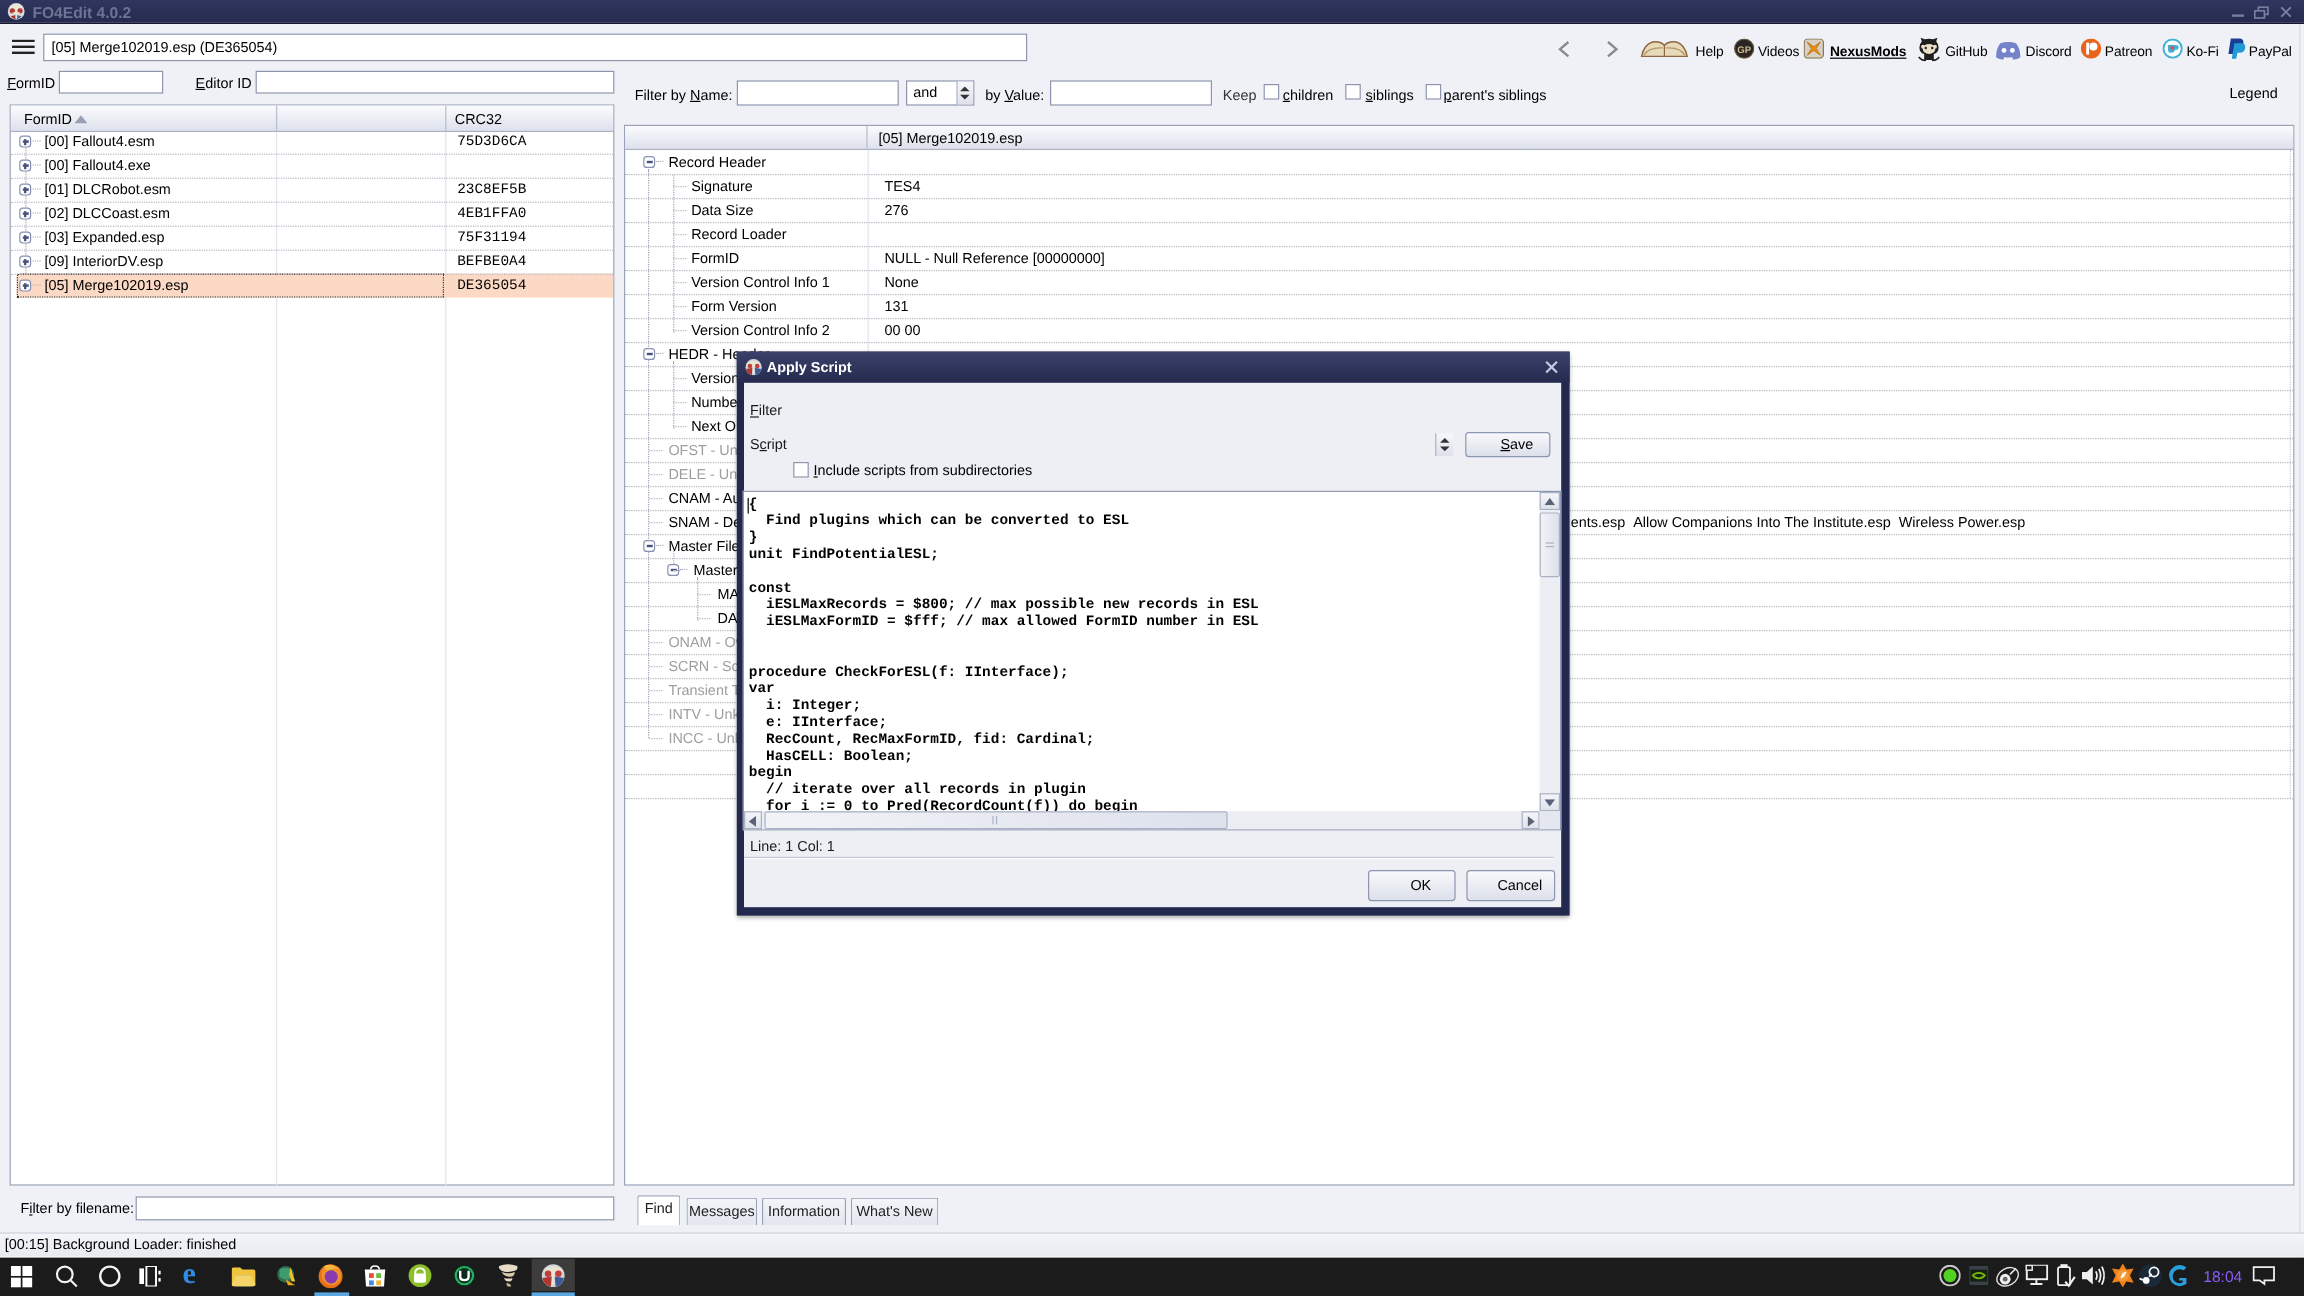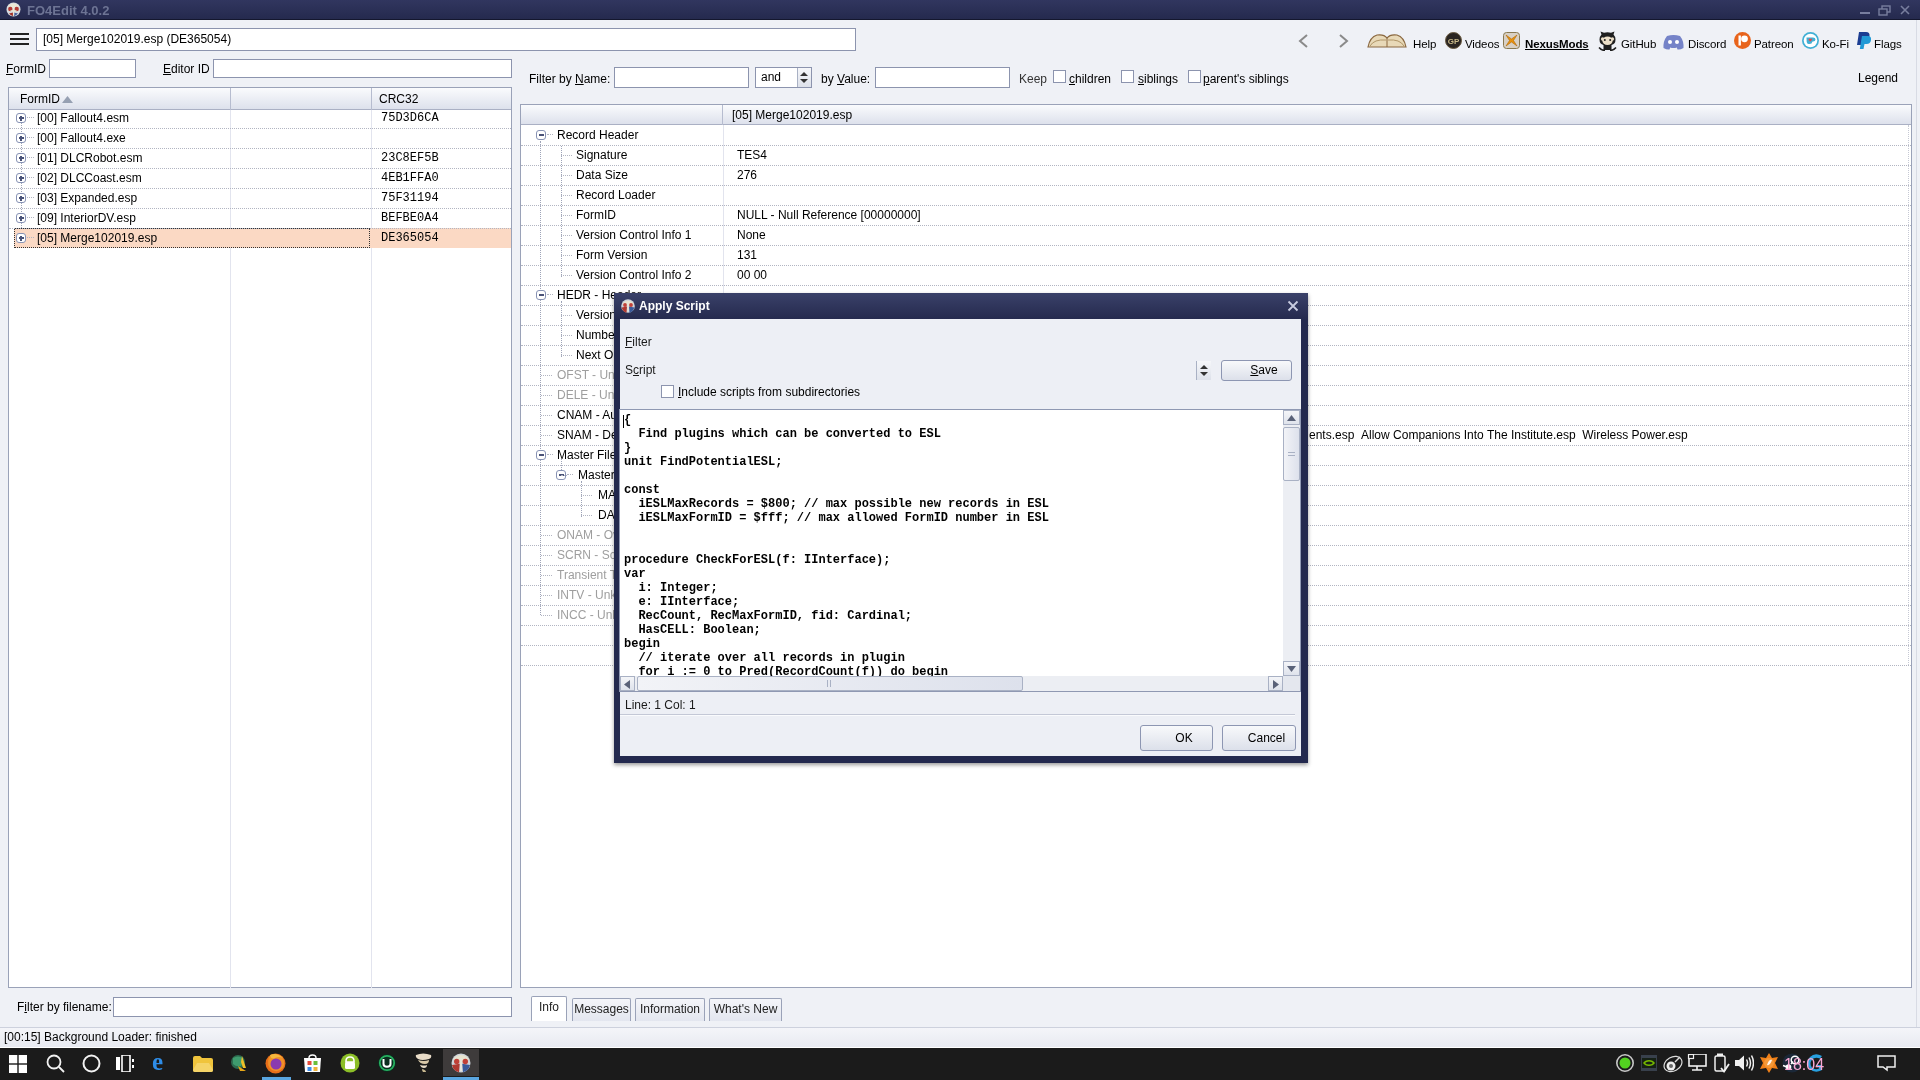--- a/index.html
+++ b/index.html
@@ -110,21 +110,21 @@
     <circle cx="8.5" cy="8.5" r="8.5" fill="#42b0d5"></circle>
     <circle cx="8.5" cy="8.5" r="6.8" fill="#fff"></circle>
     <path d="M4.5 5.5 L11 5.5 Q13.5 5.5 13.5 7.5 Q13.5 9.5 11 9.5 L10.5 9.5 Q10 12 7.5 12 L6.5 12 Q5 12 4.7 10 Z" fill="#42b0d5"></path>
     <path d="M6.5 7 Q7.5 6 8.3 7 Q9.1 6 10 7 Q10.3 8.2 8.3 9.6 Q6.3 8.2 6.5 7 Z" fill="#e84848"></path>
   </svg>
 <div class="lbl lk" style="left:1822px;top:38px">Ko-Fi</div>
 <svg class="abs" style="left:1856px;top:31px" width="16" height="19">
     <path d="M3 1 L10 1 Q14 1 13.5 5 Q13 9 8.5 9 L6 9 L5 14 L1 14 Z" fill="#1b3d92"></path>
     <path d="M6 5 L12 5 Q15.5 5 15 9 Q14.5 13 10.5 13 L8.5 13 L7.5 18 L3.8 18 Z" fill="#2199d6"></path>
   </svg>
-<div class="lbl lk" style="left:1874px;top:38px">Flags</div>
+<div class="lbl lk" style="left:1874px;top:38px">PayPal</div>
 
 <div class="lbl" style="left:6px;top:62px"><u>F</u>ormID</div>
 <div class="input" style="left:49px;top:59px;width:87px;height:19px"></div>
 <div class="lbl" style="left:163px;top:62px"><u>E</u>ditor ID</div>
 <div class="input" style="left:213px;top:59px;width:299px;height:19px"></div>
 
 <div id="lefttree">
   <div class="abs hdr" style="left:0;top:0;width:502px;height:22px"></div>
   <div class="abs" style="left:1px;top:0;width:221px;height:22px;border-right:1px solid #b6bccf"></div>
   <div class="abs" style="left:222px;top:0;width:141px;height:22px;border-right:1px solid #b6bccf"></div>
@@ -290,21 +290,21 @@
 <div class="dotln" style="left:561px;top:235px;width:11px"></div>
 <div class="dotln" style="left:561px;top:255px;width:11px"></div>
 <div class="dotln" style="left:561px;top:275px;width:11px"></div>
 <div class="dotln" style="left:561px;top:315px;width:11px"></div>
 <div class="dotln" style="left:561px;top:335px;width:11px"></div>
 <div class="dotln" style="left:561px;top:355px;width:11px"></div>
 <div class="dotln" style="left:561px;top:475px;width:6px"></div>
 <div class="dotln" style="left:581px;top:495px;width:11px"></div>
 <div class="dotln" style="left:581px;top:515px;width:11px"></div>
 
-<div class="tab" style="left:531px;top:996px;width:36px;height:25px;background:#fff;z-index:2">Info</div>
+<div class="tab" style="left:531px;top:996px;width:36px;height:25px;background:#fff;z-index:2">Find</div>
 <div class="tab" style="left:572px;top:998px;width:59px;height:23px">Messages</div>
 <div class="tab" style="left:635px;top:998px;width:70px;height:23px">Information</div>
 <div class="tab" style="left:709px;top:998px;width:73px;height:23px">What's New</div>
 
 <div class="abs" style="left:0;top:1027px;width:1920px;height:20px;background:linear-gradient(#f4f5f9,#e8eaf1);border-top:1px solid #cdd1dd"></div>
 <div class="lbl" style="left:4px;top:1030px">[00:15] Background Loader: finished</div>
 
 <div id="dlg">
 <div id="dlgtitle">
 <svg class="abs" style="left:7px;top:6px" width="14" height="14">
@@ -496,17 +496,17 @@
     </svg>
 <svg class="abs" style="left:1782px;top:5px" width="20" height="20">
       <circle cx="10" cy="10" r="9.5" fill="#1b2838"></circle>
       <circle cx="13" cy="7" r="3.8" fill="none" stroke="#fff" stroke-width="1.5"></circle>
       <circle cx="6.5" cy="14" r="2.8" fill="#fff"></circle>
       <path d="M1 12.5 L6.5 14.5 M9 11 L11 8.5" stroke="#fff" stroke-width="1.5"></path>
     </svg>
 <svg class="abs" style="left:1806px;top:5px" width="20" height="20">
       <path d="M16 3 Q9 -1 4 4 Q-1 9 4 16 Q9 21 16 17 L16 12 L10 12 L10 14 L13 14 L13 15.5 Q9 17.5 6 14.5 Q3 11 6 6.5 Q9 3.5 14 5.5 Z" fill="#28a0e0"></path>
     </svg>
-<div class="abs" style="left:1784px;top:8px;color:#f9a8d4;font-size:16px">18:04</div>
+<div class="abs" style="left:1836px;top:8px;color:#8b5cf6;font-size:13px">18:04</div>
 <svg class="abs" style="left:1877px;top:7px" width="19" height="17">
       <path d="M1 1 L18 1 L18 12 L10 12 L10 15 L6 12 L1 12 Z" fill="none" stroke="#f0f0f0" stroke-width="1.5"></path>
     </svg>
 </div>
 
 </body></html>

